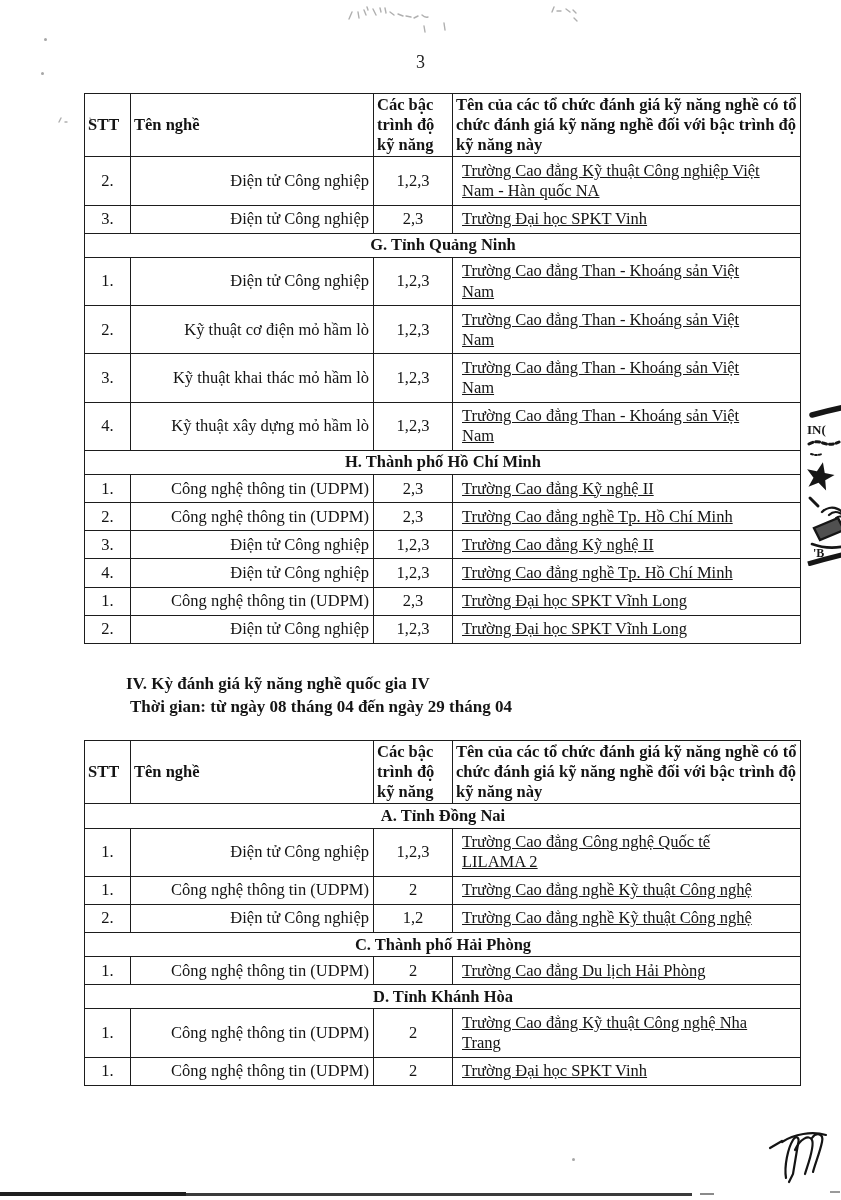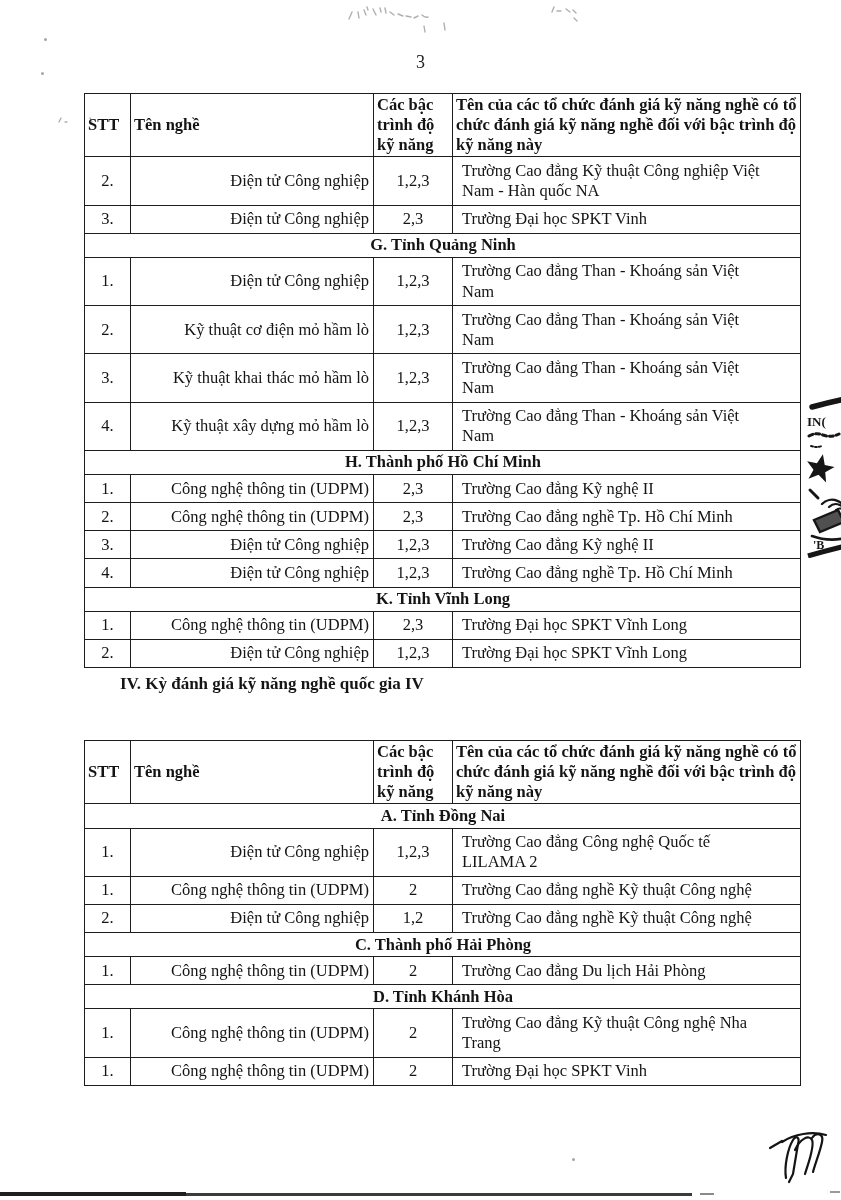--- a/index.html
+++ b/index.html
@@ -23,31 +23,31 @@
   table.doc th,table.doc td{
     border:1.7px solid #1d1d1d;vertical-align:middle;
     overflow:hidden;
   }
   table.doc th{
     font-weight:bold;text-align:left;padding:1px 3px;
   }
   td.c-stt{text-align:center;padding:3.5px 2px;}
   td.c-name{text-align:right;padding:3.5px 4px 3.5px 10px;}
   td.c-level{text-align:center;padding:3.5px 2px;}
-  td.c-org{text-align:left;padding:3.5px 4px 3.5px 9px;white-space:pre-line;}
+  td.c-org{text-align:left;padding:3.5px 4px 3.5px 9px;white-space:pre-line;text-decoration:underline;}
   tr.section td{
     font-weight:bold;text-align:center;padding:1.5px 4px 1.5px 5px;
   }
   .heading-iv{
-    position:absolute;left:120px;top:674px;width:620px;
+    position:absolute;left:126px;top:674px;width:620px;
     font-weight:bold;font-size:17px;color:#151515;
   }
   .heading-iv .line2{margin-top:3px;padding-left:4px;}
   .stamp{
-    position:absolute;left:806px;top:390px;width:35px;height:168px;
+    position:absolute;left:806px;top:398px;width:35px;height:168px;
     overflow:hidden;
   }
   .signature{
     position:absolute;left:762px;top:1126px;width:72px;height:66px;
   }
   .scanline-a{position:absolute;left:0;top:1192px;width:186px;height:4px;background:#1f1f1f;}
   .scanline-b{position:absolute;left:186px;top:1193px;width:506px;height:2.5px;background:#3b3b3b;}
   .scanline-c{position:absolute;left:700px;top:1193px;width:14px;height:2px;background:#8a8a8a;}
   .scanline-d{position:absolute;left:830px;top:1191px;width:10px;height:2px;background:#9a9a9a;}
   .noise{position:absolute;color:#777;opacity:.55;pointer-events:none;}
@@ -177,40 +177,38 @@
           <td class="c-name">Điện tử Công nghiệp</td>
           <td class="c-level">1,2,3</td>
           <td class="c-org">Trường Cao đẳng Kỹ nghệ II</td>
         </tr>
         <tr>
           <td class="c-stt">4.</td>
           <td class="c-name">Điện tử Công nghiệp</td>
           <td class="c-level">1,2,3</td>
           <td class="c-org">Trường Cao đẳng nghề Tp. Hồ Chí Minh</td>
         </tr>
-        <tr class="section">
-          <td colspan="4">K. Tỉnh Vĩnh Long</td>
-        </tr>
         <tr>
           <td class="c-stt">1.</td>
           <td class="c-name">Công nghệ thông tin (UDPM)</td>
           <td class="c-level">2,3</td>
           <td class="c-org">Trường Đại học SPKT Vĩnh Long</td>
         </tr>
         <tr>
           <td class="c-stt">2.</td>
           <td class="c-name">Điện tử Công nghiệp</td>
           <td class="c-level">1,2,3</td>
           <td class="c-org">Trường Đại học SPKT Vĩnh Long</td>
         </tr>
       </tbody>
     </table>
 
   <div class="heading-iv">
     <div class="line1">IV. Kỳ đánh giá kỹ năng nghề quốc gia IV</div>
+    <div class="line2">Thời gian: từ ngày 08 tháng 04 đến ngày 29 tháng 04</div>
   </div>
 
   <table class="doc" id="table2">
     <colgroup>
       <col style="width:46px">
         <col style="width:243px">
         <col style="width:79px">
         <col style="width:348px">
     </colgroup>
   <thead>

